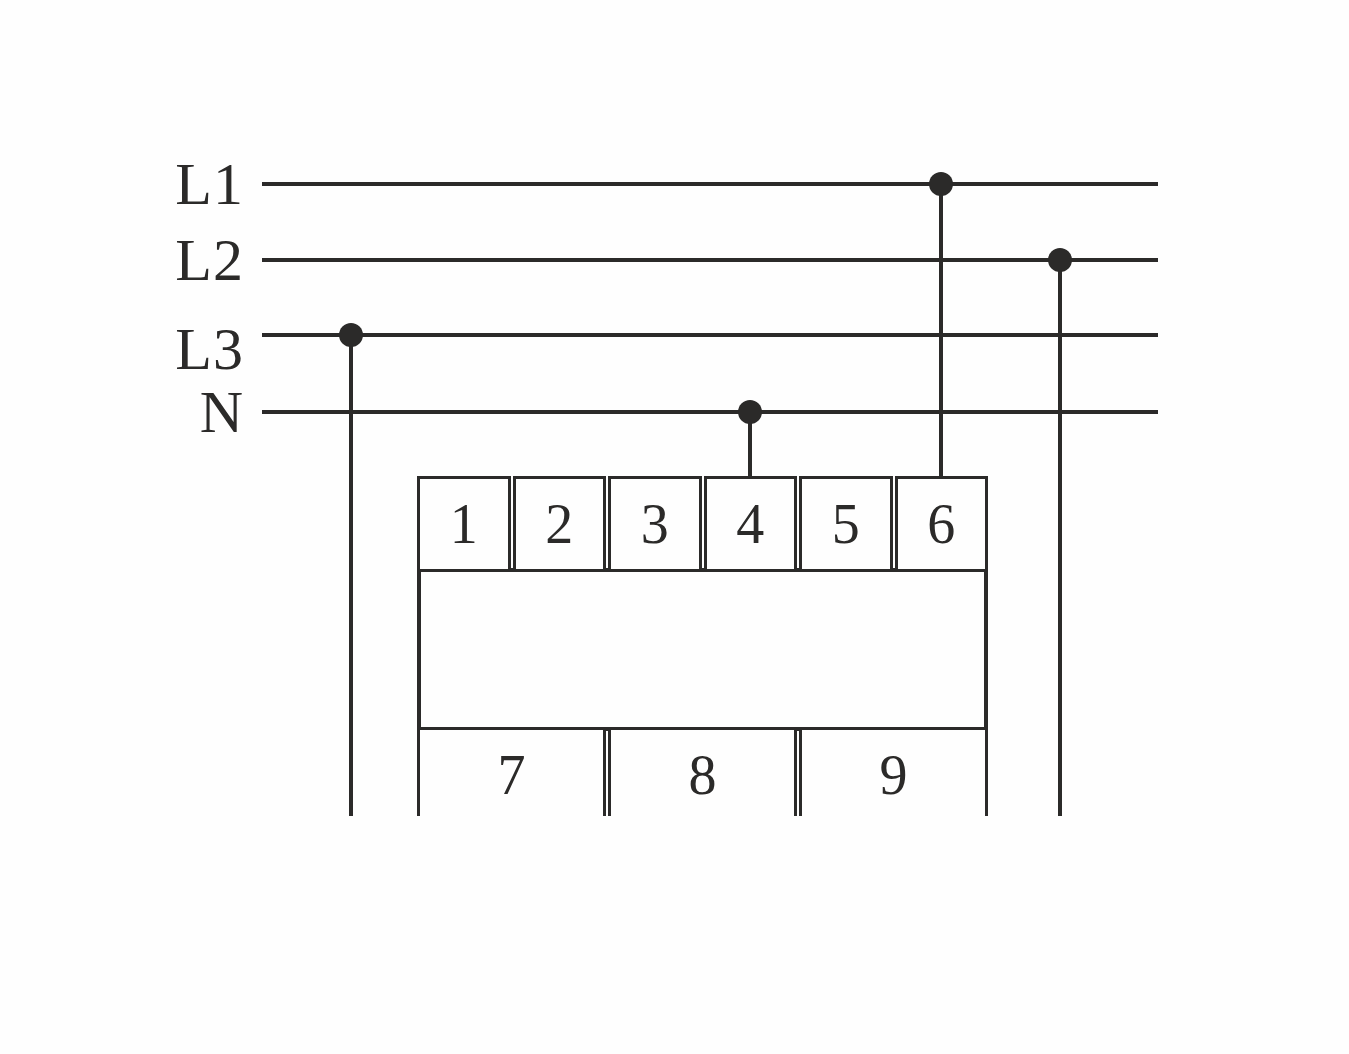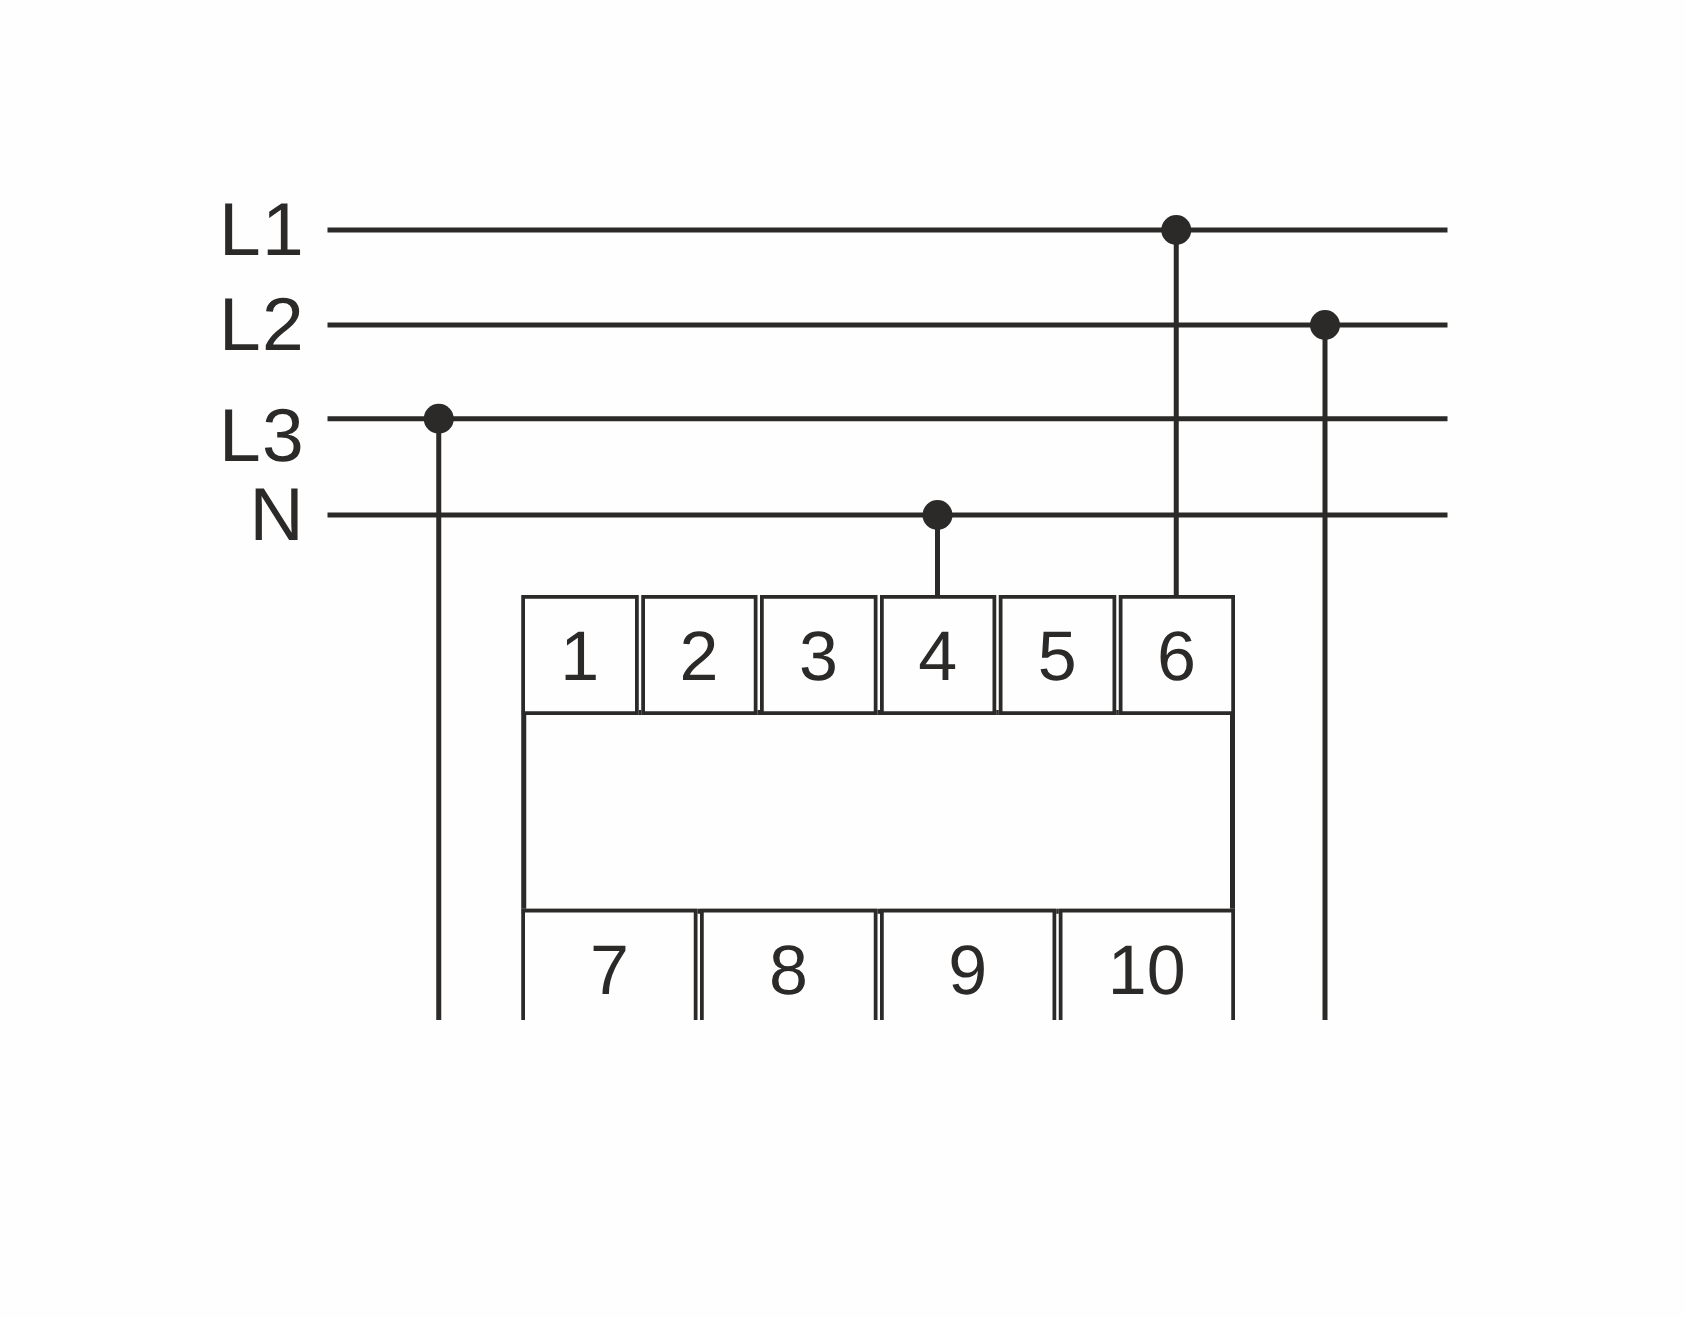--- a/index.html
+++ b/index.html
@@ -5,21 +5,21 @@
   :root{
     --line:#2b2a29;
     --bg:#fefefe;
   }
   html,body{margin:0;padding:0;background:var(--bg);}
   .canvas{
     position:relative;
     width:1349px;height:816px;
     background:var(--bg);
     overflow:hidden;
-    font-family:Liberation Sans, sans-serif;
+    font-family:Liberation Serif, serif;
     color:var(--line);
   }
   .wire{position:absolute;background:var(--line);}
   .wire.h{height:4px;}
   .wire.v{width:4px;}
   .dot{
     position:absolute;width:24px;height:24px;border-radius:50%;
     background:var(--line);
   }
   .bus-label{
@@ -80,16 +80,15 @@
     <div class="cell">3</div>
     <div class="cell">4</div>
     <div class="cell">5</div>
     <div class="cell">6</div>
   </div>
 
   <div class="trow" style="top:727px">
     <div class="cell">7</div>
     <div class="cell">8</div>
     <div class="cell">9</div>
-    <div class="cell">10</div>
   </div>
 
 </div>
 
 </body></html>

